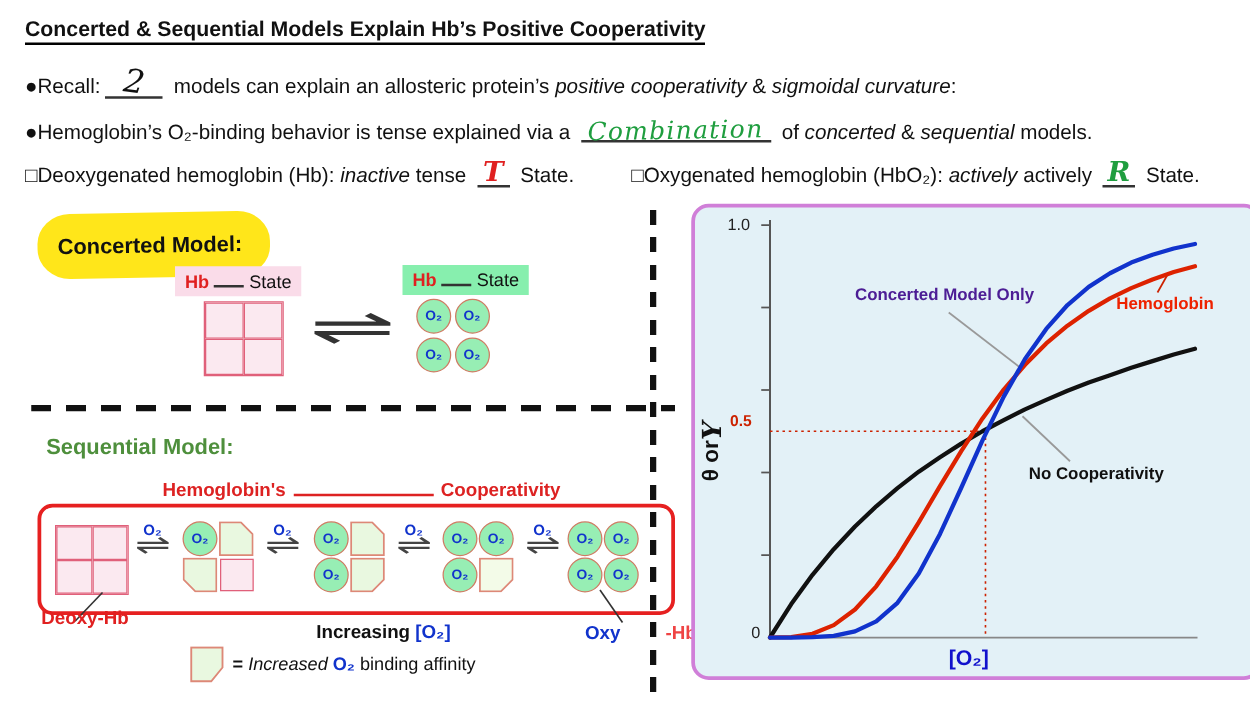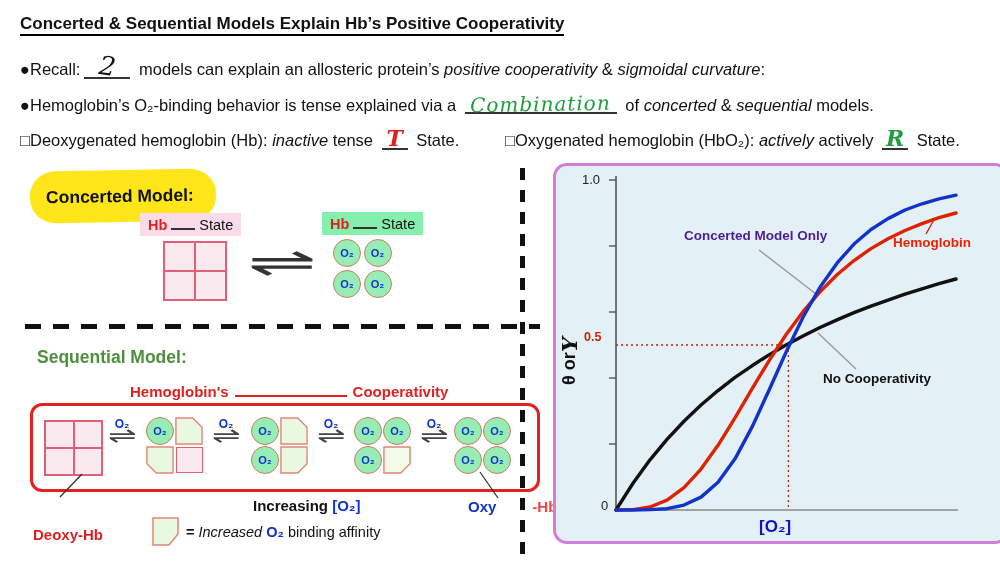--- a/index.html
+++ b/index.html
@@ -50,21 +50,21 @@
   .seq-sub .rblank{display:inline-block;width:112px;height:12px;border-bottom:2px solid #dd2222;margin:0 6px;}
   .red-box{left:30px;top:403px;width:510px;height:89px;border:3px solid #e62020;border-radius:12px;box-sizing:border-box;}
   .state{top:417px;width:58px;height:57px;}
   .sq-seq{width:57px;height:54px;top:420px;}
   .qslot{position:absolute;width:28px;height:28px;}
   .pent{position:absolute;width:28px;height:28px;}
   .sqcell{position:absolute;width:27px;height:26px;background:#fbe9f0;border:1.3px solid #e0607a;box-sizing:border-box;}
   .arrowgrp{top:417px;width:36px;display:flex;flex-direction:column;align-items:center;}
   .arrowgrp .o2s{font-size:12px;font-weight:bold;color:#1133cc;}
   .arrowgrp .eqs{font-size:22px;color:#444;transform:scaleX(1.55);margin-top:-6px;line-height:1;}
-  .deoxy{left:33px;top:526px;font-size:15px;font-weight:bold;color:#e02020;}
+  .deoxy{left:33px;top:486px;font-size:15px;font-weight:bold;color:#e02020;}
   .oxy{left:468px;top:498px;font-size:15px;font-weight:bold;}
   .oxy .b{color:#1133cc;} .oxy .r{color:#ef4444;margin-left:36px;}
   .increasing{left:225px;top:497px;font-size:15px;font-weight:bold;margin-left:28px;}
   .increasing .b{color:#1133cc;}
   .legend-txt{left:186px;top:524px;font-size:14.5px;}
   .legend-txt .b{color:#1133cc;font-weight:bold;}
 
   
   .graph{left:553px;top:163px;width:456px;height:381px;background:#e3f1f7;border:3px solid #d07fd8;
          border-radius:14px;box-sizing:border-box;}

